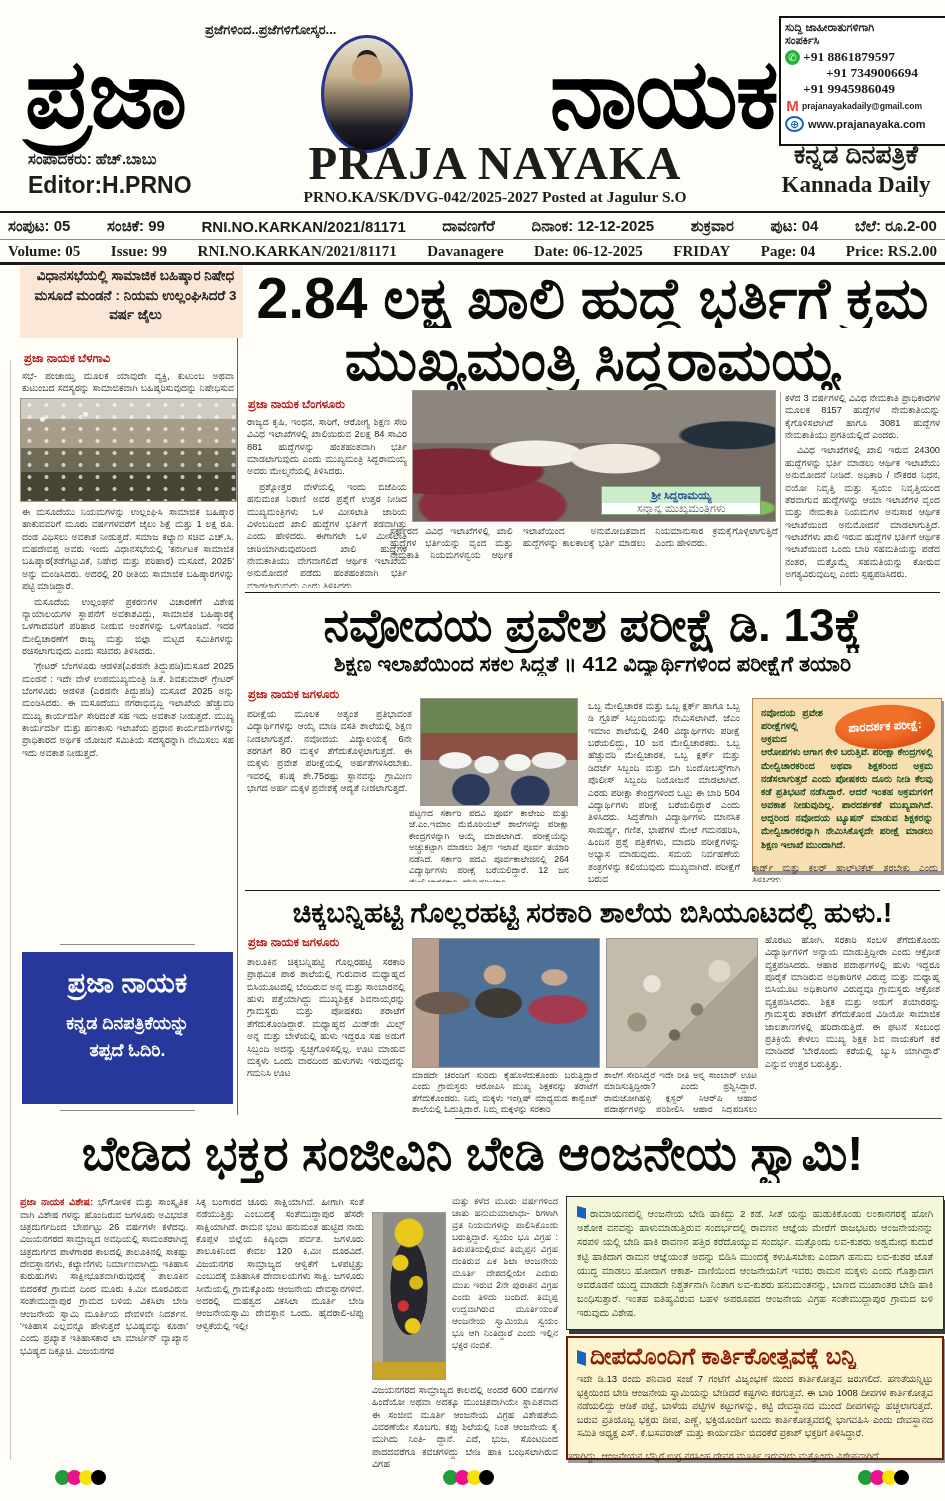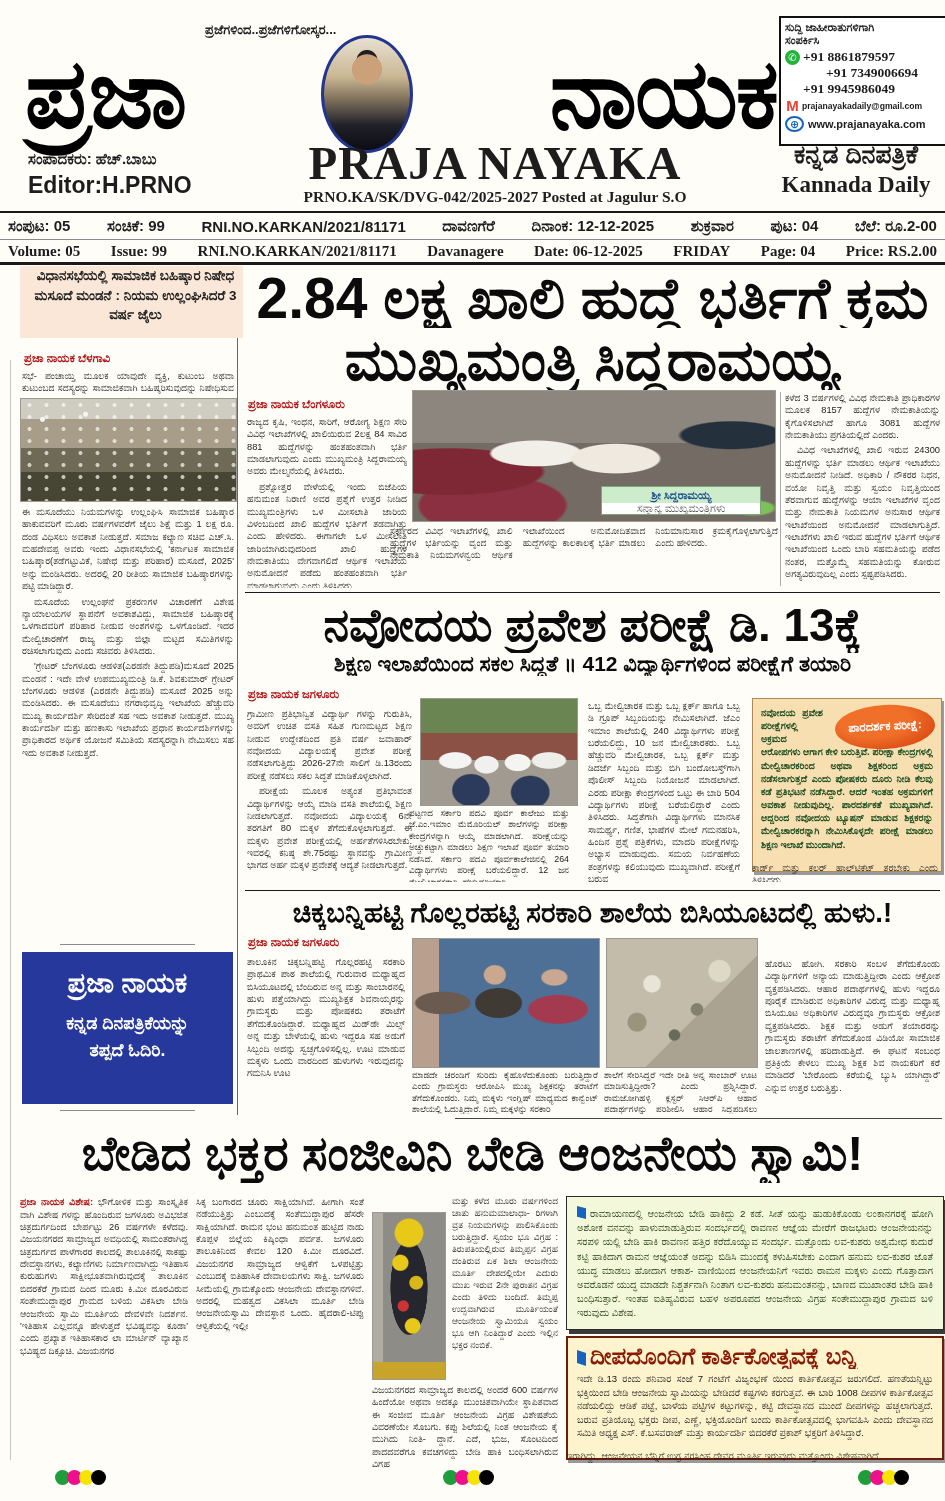--- a/index.html
+++ b/index.html
@@ -199,21 +199,20 @@
     <p>ವಿವಿಧ ಇಲಾಖೆಗಳಲ್ಲಿ ಖಾಲಿ ಇರುವ 24300 ಹುದ್ದೆಗಳನ್ನು ಭರ್ತಿ ಮಾಡಲು ಆರ್ಥಿಕ ಇಲಾಖೆಯು ಅನುಮೋದನೆ ನೀಡಿದೆ. ಅಧಿಕಾರಿ / ನೌಕರರ ನಿಧನ, ವಯೋ ನಿವೃತ್ತಿ ಮತ್ತು ಸ್ವಯಂ ನಿವೃತ್ತಿಯಿಂದ ತೆರವಾಗುವ ಹುದ್ದೆಗಳನ್ನು ಆಯಾ ಇಲಾಖೆಗಳ ವೃಂದ ಮತ್ತು ನೇಮಕಾತಿ ನಿಯಮಗಳ ಅನುಸಾರ ಆರ್ಥಿಕ ಇಲಾಖೆಯಿಂದ ಅನುಮೋದನೆ ಮಾಡಲಾಗುತ್ತಿದೆ. ಇಲಾಖೆಗಳು ಖಾಲಿ ಇರುವ ಹುದ್ದೆಗಳ ಭರ್ತಿಗೆ ಆರ್ಥಿಕ ಇಲಾಖೆಯಿಂದ ಒಂದು ಬಾರಿ ಸಹಮತಿಯನ್ನು ಪಡೆದ ನಂತರ, ಮತ್ತೊಮ್ಮೆ ಸಹಮತಿಯನ್ನು ಕೋರುವ ಅಗತ್ಯವಿರುವುದಿಲ್ಲ ಎಂದು ಸ್ಪಷ್ಟಪಡಿಸಿದರು.</p>
   </div>
 
   <div class="abs rule" style="left:245px;top:592px;width:695px;height:1px;"></div>
 
   <div class="abs headline" style="left:243px;top:598px;width:699px;font-size:46px;">ನವೋದಯ ಪ್ರವೇಶ ಪರೀಕ್ಷೆ ಡಿ. 13ಕ್ಕೆ</div>
   <div class="abs headline" style="left:243px;top:652px;width:699px;font-size:21px;">ಶಿಕ್ಷಣ ಇಲಾಖೆಯಿಂದ ಸಕಲ ಸಿದ್ಧತೆ ॥ 412 ವಿದ್ಯಾರ್ಥಿಗಳಿಂದ ಪರೀಕ್ಷೆಗೆ ತಯಾರಿ</div>
   <div class="abs byline" style="left:248px;top:688px;">ಪ್ರಜಾ ನಾಯಕ ಜಗಳೂರು</div>
 
   <div class="abs jtext" style="left:247px;top:708px;width:165px;height:172px;">
-    <p>ಗ್ರಾಮೀಣ ಪ್ರತಿಭಾನ್ವಿತ ವಿದ್ಯಾರ್ಥಿ ಗಳನ್ನು ಗುರುತಿಸಿ, ಅವರಿಗೆ ಉಚಿತ ವಸತಿ ಸಹಿತ ಗುಣಮಟ್ಟದ ಶಿಕ್ಷಣ ನೀಡುವ ಉದ್ದೇಶದಿಂದ ಪ್ರತಿ ವರ್ಷ ಜವಾಹಾರ್ ನವೋದಯ ವಿದ್ಯಾಲಯಕ್ಕೆ ಪ್ರವೇಶ ಪರೀಕ್ಷೆ ನಡೆಸಲಾಗುತ್ತಿದ್ದು 2026-27ನೇ ಸಾಲಿಗೆ ಡಿ.13ರಂದು ಪರೀಕ್ಷೆ ನಡೆಸಲು ಸಕಲ ಸಿದ್ಧತೆ ಮಾಡಿಕೊಳ್ಳಲಾಗಿದೆ.</p>
     <p>ಪರೀಕ್ಷೆಯ ಮೂಲಕ ಅತ್ಯಂತ ಪ್ರತಿಭಾವಂತ ವಿದ್ಯಾರ್ಥಿಗಳನ್ನು ಆಯ್ಕೆ ಮಾಡಿ ವಸತಿ ಶಾಲೆಯಲ್ಲಿ ಶಿಕ್ಷಣ ನೀಡಲಾಗುತ್ತದೆ. ನವೋದಯ ವಿದ್ಯಾಲಯಕ್ಕೆ 6ನೇ ತರಗತಿಗೆ 80 ಮಕ್ಕಳ ತೆಗೆದುಕೊಳ್ಳಲಾಗುತ್ತದೆ. ಈ ಮಕ್ಕಳು ಪ್ರವೇಶ ಪರೀಕ್ಷೆಯಲ್ಲಿ ಅರ್ಹತೆಗಳಿಸಿರಬೇಕು. ಇವರಲ್ಲಿ ಕನಿಷ್ಠ ಶೇ.75ರಷ್ಟು ಸ್ಥಾನವನ್ನು ಗ್ರಾಮೀಣ ಭಾಗದ ಅರ್ಹ ಮಕ್ಕಳ ಪ್ರವೇಶಕ್ಕೆ ಆದ್ಯತೆ ನೀಡಲಾಗುತ್ತದೆ.</p>
   </div>
 
   <div class="abs photo" style="left:420px;top:698px;width:156px;height:106px;
        background:
          radial-gradient(ellipse at 22% 58%, #f4f4f2 0 9%, transparent 10%),
          radial-gradient(ellipse at 42% 62%, #f0f0ee 0 9%, transparent 10%),
          radial-gradient(ellipse at 62% 60%, #f4f4f0 0 9%, transparent 10%),
          radial-gradient(ellipse at 82% 58%, #eeeeea 0 9%, transparent 10%),
          radial-gradient(ellipse at 32% 86%, #2c3a5c 0 12%, transparent 13%),
@@ -261,21 +260,21 @@
          radial-gradient(circle at 30% 35%, #e8e4d8 0 6%, transparent 7%),
          radial-gradient(circle at 60% 55%, #857f6e 0 5%, transparent 6%),
          radial-gradient(circle at 45% 75%, #6a6a5a 0 4%, transparent 5%),
          radial-gradient(circle at 75% 25%, #ddd8c8 0 7%, transparent 8%),
          radial-gradient(circle at 20% 65%, #9a947e 0 6%, transparent 7%),
          linear-gradient(135deg,#c4bcaa 0 60%, #aaa392 60% 100%);"></div>
   <div class="abs caption" style="left:604px;top:1070px;width:153px;height:44px;">
     <span>ಶಾಲೆಗೆ ಸೇರಿಸಿದ್ದರೆ ಇದೇ ರೀತಿ ಅನ್ನ ಸಾಂಬಾರ್ ಊಟ ಮಾಡಿಸುತ್ತಿದ್ದೀರಾ? ಎಂದು ಪ್ರಶ್ನಿಸಿದ್ದಾರೆ. ರಾಮಜೋಗಿಹಳ್ಳಿ ಕ್ಲಸ್ಟರ್ ಸಿಆರ್‌ಪಿ ಆಹಾರ ಪದಾರ್ಥಗಳನ್ನು ಪರಿಶೀಲಿಸಿ ಆಹಾರ ಸಿದ್ಧಪಡಿಸಲು ಸಾಧ್ಯವಾಗದೇ ಇದ್ದರೆ ಕೆಳಗಡೆ ರಾಜೀನಾಮೆ ನೀಡಿ</span>
   </div>
 
-  <div class="abs jtext" style="left:765px;top:958px;width:175px;height:176px;">
+  <div class="abs jtext" style="left:765px;top:934px;width:175px;height:176px;">
     <p>ಹೊರಟು ಹೋಗಿ. ಸರಕಾರಿ ಸಂಬಳ ತೆಗೆದುಕೊಂಡು ವಿದ್ಯಾರ್ಥಿಗಳಿಗೆ ಅನ್ಯಾಯ ಮಾಡುತ್ತಿದ್ದೀರಾ ಎಂದು ಆಕ್ರೋಶ ವ್ಯಕ್ತಪಡಿಸಿದರು. ಆಹಾರ ಪದಾರ್ಥಗಳಲ್ಲಿ ಹುಳು ಇದ್ದರೂ ಪೂರೈಕೆ ಮಾಡಿರುವ ಅಧಿಕಾರಿಗಳ ವಿರುದ್ಧ ಮತ್ತು ಮಧ್ಯಾಹ್ನ ಬಿಸಿಯೂಟ ಅಧಿಕಾರಿಗಳ ವಿರುದ್ಧವೂ ಗ್ರಾಮಸ್ಥರು ಆಕ್ರೋಶ ವ್ಯಕ್ತಪಡಿಸಿದರು. ಶಿಕ್ಷಕ ಮತ್ತು ಅಡುಗೆ ತಯಾರರನ್ನು ಗ್ರಾಮಸ್ಥರು ತರಾಟೆಗೆ ತೆಗೆದುಕೊಂಡ ವಿಡಿಯೋ ಸಾಮಾಜಿಕ ಜಾಲತಾಣಗಳಲ್ಲಿ ಹರಿದಾಡುತ್ತಿದೆ. ಈ ಘಟನೆ ಸಂಬಂಧ ಪ್ರತಿಕ್ರಿಯೆ ಕೇಳಲು ಮುಖ್ಯ ಶಿಕ್ಷಕ ಶಿವ ನಾಯಕರಿಗೆ ಕರೆ ಮಾಡಿದರೆ 'ಬೇರೊಂದು ಕರೆಯಲ್ಲಿ ಬ್ಯುಸಿ ಯಾಗಿದ್ದಾರೆ' ಎನ್ನುವ ಉತ್ತರ ಬರುತ್ತಿತ್ತು.</p>
   </div>
 
   <div class="abs rule" style="left:455px;top:1118px;width:487px;height:1px;background:#444;"></div>
 
   <div class="abs headline" style="left:15px;top:1126px;width:915px;font-size:48px;">ಬೇಡಿದ ಭಕ್ತರ ಸಂಜೀವಿನಿ ಬೇಡಿ ಆಂಜನೇಯ ಸ್ವಾಮಿ!</div>
 
   <div class="abs jtext" style="left:20px;top:1196px;width:168px;height:272px;">
     <p><span class="byline" style="font-size:9.5px;">ಪ್ರಜಾ ನಾಯಕ ವಿಶೇಷ:</span>
        <span>ಭೌಗೋಳಿಕ ಮತ್ತು ಸಾಂಸ್ಕೃತಿಕ ವಾಗಿ ವಿಶೇಷ ಗಳನ್ನು ಹೊಂದಿರುವ ಜಗಳೂರು ಅವಿಭಜಿತ ಚಿತ್ರದುರ್ಗದಿಂದ ಬೇರ್ಪಟ್ಟು 26 ವರ್ಷಗಳೇ ಕಳೆದವು. ವಿಜಯನಗರದ ಸಾಮ್ರಾಜ್ಯದ ಅವಧಿಯಲ್ಲಿ ಸಾಮಂತರಾಗಿದ್ದ ಚಿತ್ರದುರ್ಗದ ಪಾಳೆಗಾರರ ಕಾಲದಲ್ಲಿ ತಾಲೂಕಿನಲ್ಲಿ ಸಾಕಷ್ಟು ದೇವಸ್ಥಾನಗಳು, ಕಲ್ಯಾಣಿಗಳು ನಿರ್ಮಾಣವಾಗಿದ್ದು ಇತಿಹಾಸ ಕುರುಹುಗಳು ಸಾಕ್ಷೀಭೂತವಾಗಿರುವುದಕ್ಕೆ ತಾಲೂಕಿನ ಬಿದರಕೆರೆ ಗ್ರಾಮದ ದಿಂದ ಮೂರು ಕಿ.ಮೀ ದೂರವಿರುವ ಸಂತೇಮುದ್ದಾಪುರ ಗ್ರಾಮದ ಬಳಿಯ ವಿಕಸಿಲಾ ಬೇಡಿ ಆಂಜನೇಯ ಸ್ವಾಮಿ ಮೂರ್ತಿಯ ದೇವಳವೇ ನಿದರ್ಶನ. 'ಇತಿಹಾಸ ಎಲ್ಲವನ್ನೂ ಹೇಳುತ್ತದೆ ಭವಿಷ್ಯವನ್ನು ಕೂಡಾ' ಎಂದು ಪ್ರಖ್ಯಾತ ಇತಿಹಾಸಕಾರ ಲಾ ಮಾರ್ಟಿನ್ ವ್ಯಾಖ್ಯಾನ ಭವಿಷ್ಯದ ದಿಕ್ಸೂಚಿ. ವಿಜಯನಗರ</span></p>

